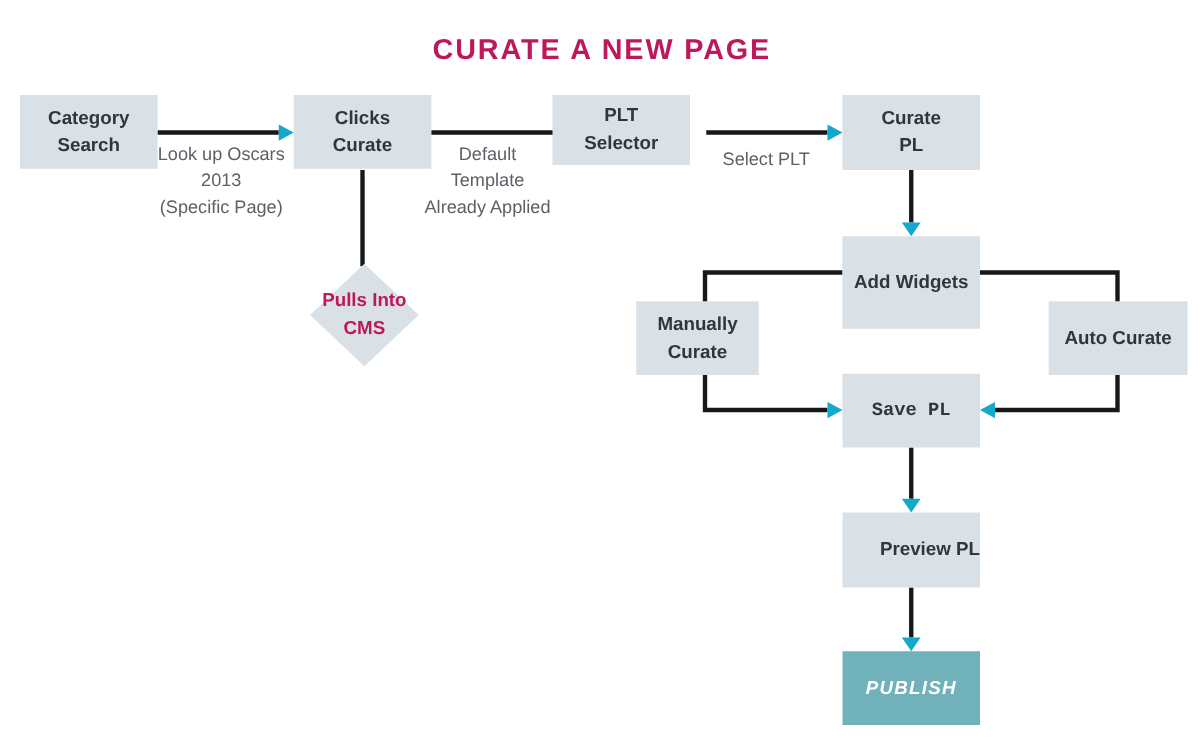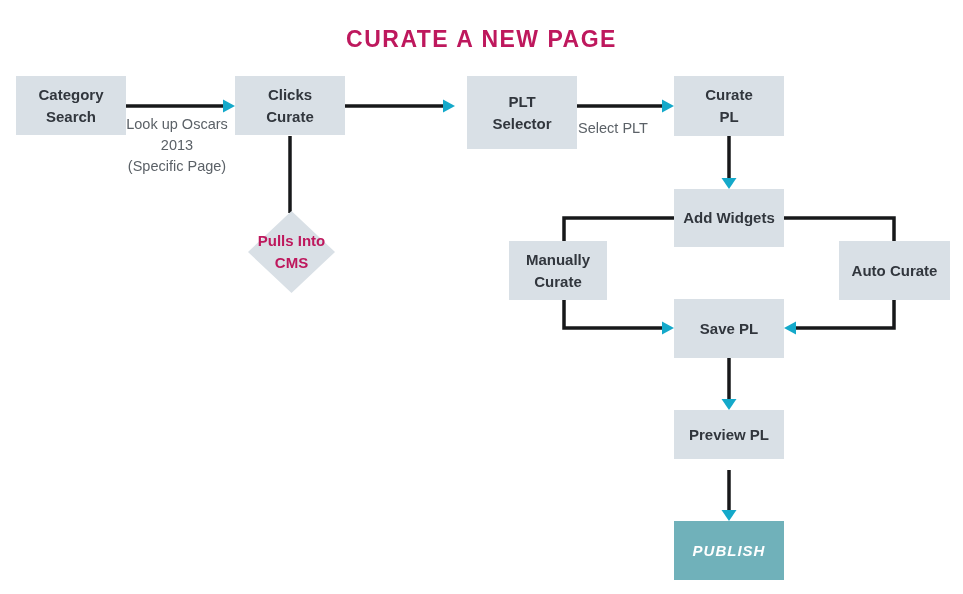--- a/index.html
+++ b/index.html
@@ -42,27 +42,27 @@
     justify-content: center;
     text-align: center;
     font-weight: bold;
     font-size: 15px;
     line-height: 1.45;
     white-space: pre-line;
     z-index: 2;
   }
   .node--category-search { left: 16px;  top: 76px;  width: 110px; height: 59px; }
   .node--clicks-curate   { left: 235px; top: 76px;  width: 110px; height: 59px; }
-  .node--plt-selector    { left: 467px; top: 76px;  width: 110px; height: 73px; }
+  .node--plt-selector    { left: 442px; top: 76px;  width: 110px; height: 56px; }
   .node--curate-pl       { left: 674px; top: 76px;  width: 110px; height: 60px; }
-  .node--add-widgets     { left: 674px; top: 189px; width: 110px; height: 58px; }
+  .node--add-widgets     { left: 674px; top: 189px; width: 110px; height: 74px; }
   .node--manually-curate { left: 509px; top: 241px; width: 98px; height: 59px; }
   .node--auto-curate     { left: 839px; top: 241px; width: 111px; height: 59px; }
-  .node--save-pl         { left: 674px; top: 299px; width: 110px; height: 59px; }
-  .node--preview-pl      { left: 674px; top: 410px; width: 110px; height: 49px; }
+  .node--save-pl         { left: 674px; top: 299px; width: 110px; height: 59px; font-family: Liberation Mono, monospace; }
+  .node--preview-pl      { left: 674px; top: 410px; width: 110px; height: 60px; justify-content: flex-end; }
   .node--publish         {
     left: 674px; top: 521px; width: 110px; height: 59px;
     background: #70b1ba;
     color: #ffffff;
     letter-spacing: 1px;
     font-style: italic;
   }
   .diamond-wrap {
     position: absolute;
     left: 248px;
@@ -187,16 +187,19 @@
   </div>
 
   <div class="node node--publish">
     <span>PUBLISH</span>
   </div>
 
   <div class="edge-label edge-label--lookup">Look up Oscars
 2013
 (Specific Page)</div>
 
+  <div class="edge-label edge-label--template">Default
+Template
+Already Applied</div>
 
   <div class="edge-label edge-label--select">Select PLT</div>
 
 </div>
 
 </body></html>

